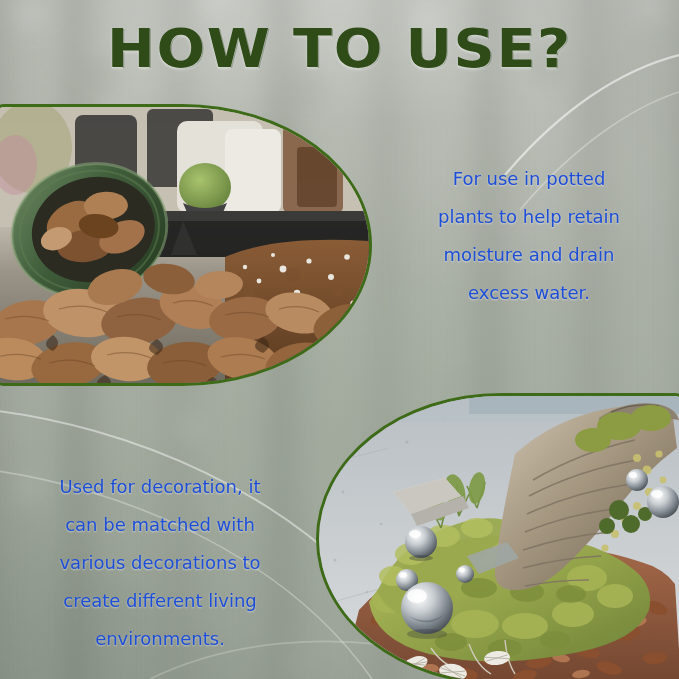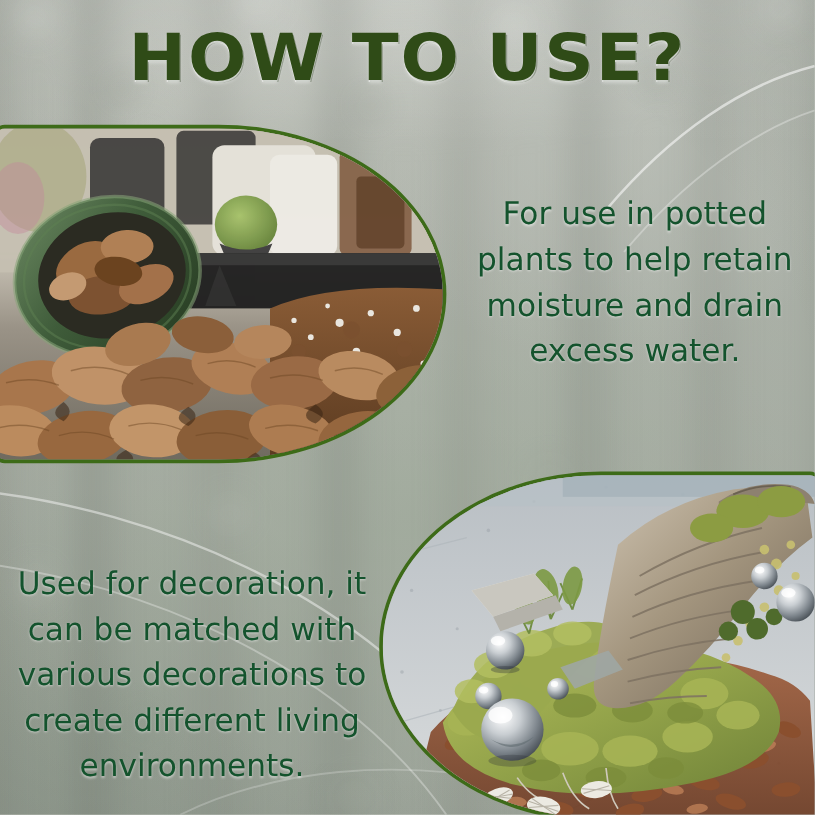--- a/index.html
+++ b/index.html
@@ -163,23 +163,23 @@
   }
   .photo-inner {
     position: absolute;
     inset: 0;
     overflow: hidden;
   }
 
   
   .para {
     position: absolute;
-    color: #14532d;
+    color: #1d4ed8;
     font-family: "DejaVu Sans", sans-serif;
-    font-size: 26px;
+    font-size: 18px;
     line-height: 38px;
     text-align: center;
     text-shadow: 0 1px 2px rgba(255,255,255,0.5);
     white-space: pre-line;
   }
   .para-right {
     left: 383px;
     top: 160px;
     width: 292px;
   }

